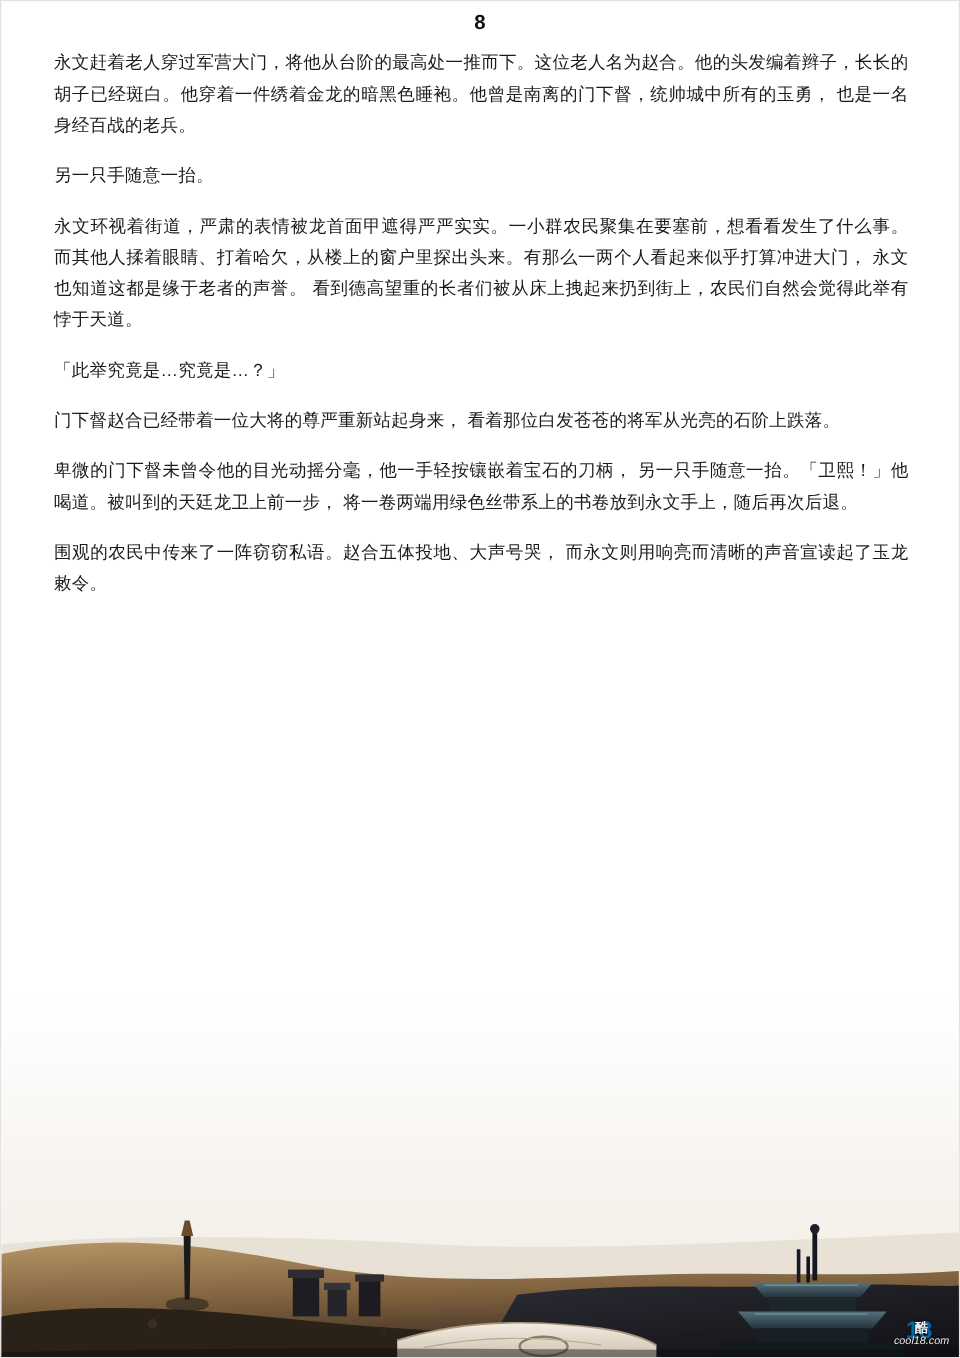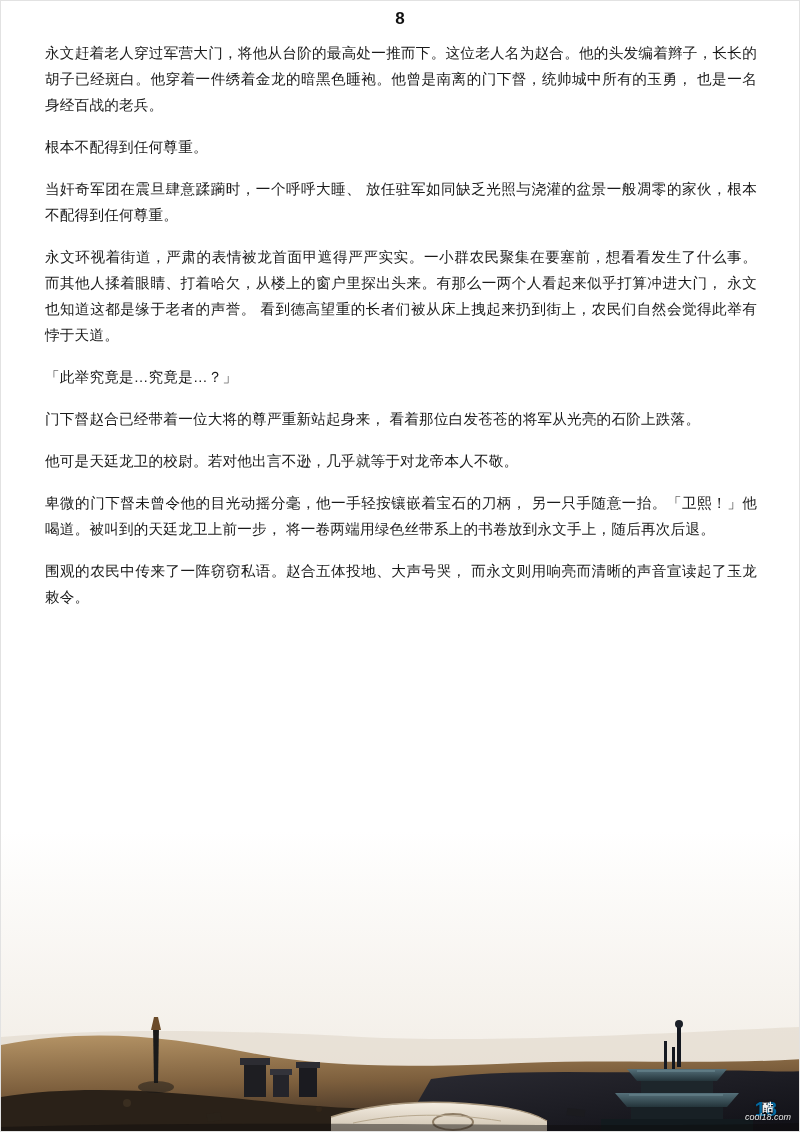--- a/index.html
+++ b/index.html
@@ -94,26 +94,24 @@
 </style>
 </head>
 <body>
 
 <div id="page">
 
   <div class="page-number">8</div>
 
   <div class="content">
     <p class="para">永文赶着老人穿过军营大门，将他从台阶的最高处一推而下。这位老人名为赵合。他的头发编着辫子，长长的胡子已经斑白。他穿着一件绣着金龙的暗黑色睡袍。他曾是南离的门下督，统帅城中所有的玉勇， 也是一名身经百战的老兵。</p>
-    <p class="para">根本不配得到任何尊重。</p>
-    <p class="para">当奸奇军团在震旦肆意蹂躏时，一个呼呼大睡、 放任驻军如同缺乏光照与浇灌的盆景一般凋零的家伙，根本不配得到任何尊重。</p>
+    <p class="para">另一只手随意一抬。</p>
     <p class="para">永文环视着街道，严肃的表情被龙首面甲遮得严严实实。一小群农民聚集在要塞前，想看看发生了什么事。 而其他人揉着眼睛、打着哈欠，从楼上的窗户里探出头来。有那么一两个人看起来似乎打算冲进大门， 永文也知道这都是缘于老者的声誉。 看到德高望重的长者们被从床上拽起来扔到街上，农民们自然会觉得此举有悖于天道。</p>
     <p class="para quote">「此举究竟是…究竟是…？」</p>
     <p class="para">门下督赵合已经带着一位大将的尊严重新站起身来， 看着那位白发苍苍的将军从光亮的石阶上跌落。</p>
-    <p class="para">他可是天廷龙卫的校尉。若对他出言不逊，几乎就等于对龙帝本人不敬。</p>
     <p class="para">卑微的门下督未曾令他的目光动摇分毫，他一手轻按镶嵌着宝石的刀柄， 另一只手随意一抬。「卫熙！」他喝道。被叫到的天廷龙卫上前一步， 将一卷两端用绿色丝带系上的书卷放到永文手上，随后再次后退。</p>
     <p class="para">围观的农民中传来了一阵窃窃私语。赵合五体投地、大声号哭， 而永文则用响亮而清晰的声音宣读起了玉龙敕令。</p>
   </div>
 
   <div class="art">
     <svg width="800" height="300" viewBox="0 0 800 300" xmlns="http://www.w3.org/2000/svg">
       <defs>
         <linearGradient id="skyGrad" x1="0" y1="0" x2="0" y2="1">
           <stop offset="0%" stop-color="#ffffff"></stop>
           <stop offset="100%" stop-color="#efe9e0"></stop>

